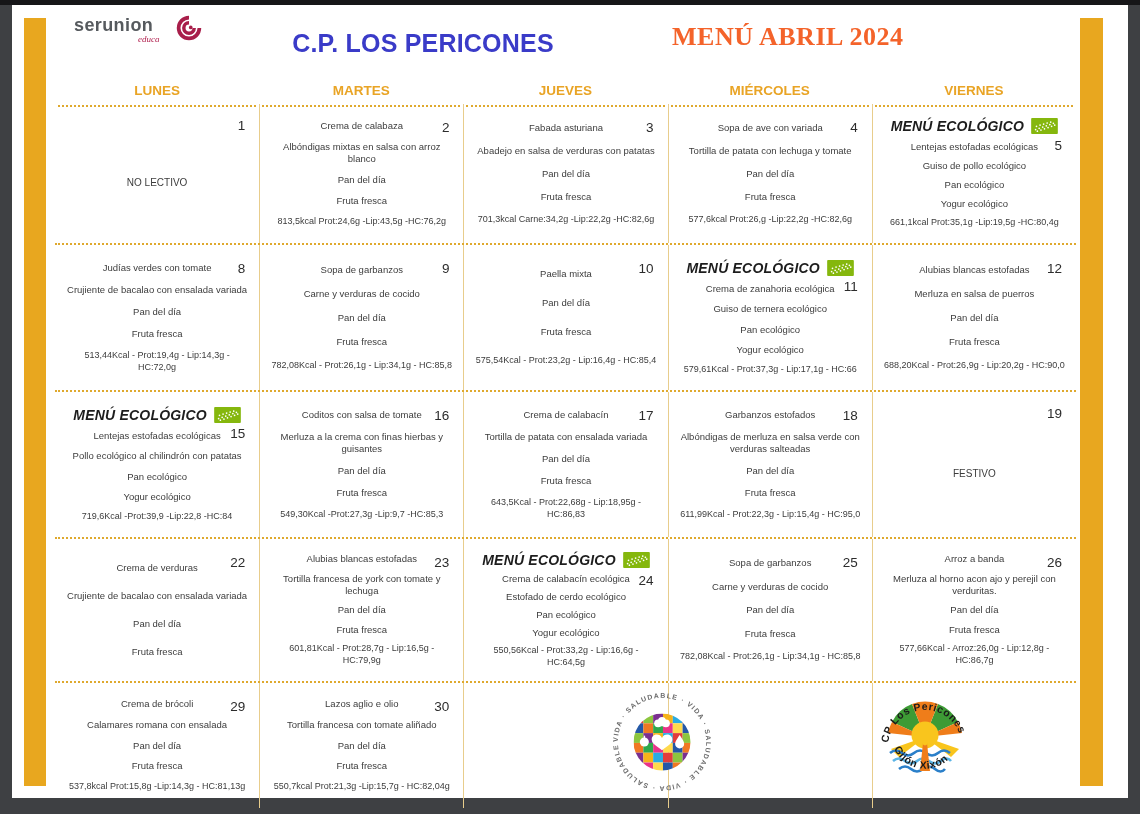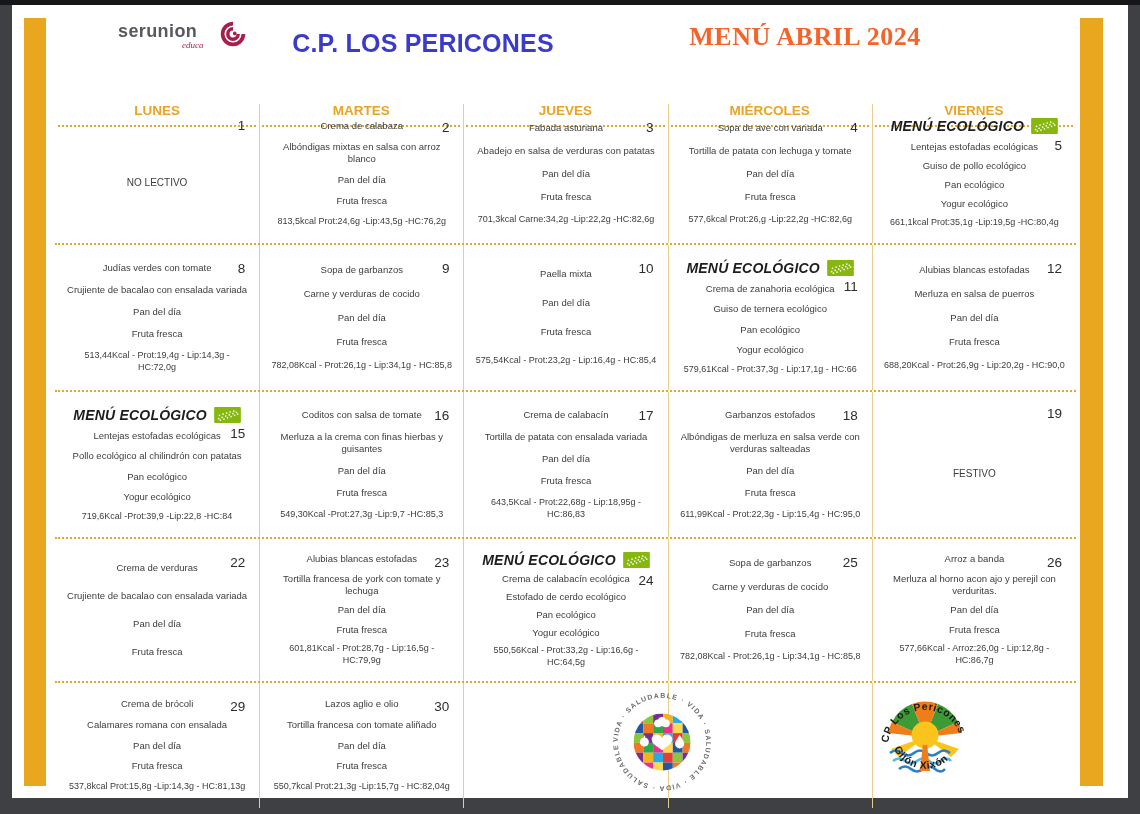--- a/index.html
+++ b/index.html
@@ -8,31 +8,31 @@
     background:#3e4043;
     font-family:"Liberation Sans", sans-serif;
   }
   .top-edge{position:absolute;top:0;left:0;width:100%;height:5px;background:#161618;}
   .page{position:absolute;left:12px;top:5px;width:1116px;height:793px;background:#ffffff;}
   .side-bar{position:absolute;top:13px;height:768px;width:22px;background:var(--gold,#E8A71F);}
   .side-bar.left{left:12px;}
   .side-bar.right{left:1068px;width:23px;}
 
   
-  .brand{position:absolute;left:62px;top:16px;width:150px;height:44px;margin-left:44px;}
+  .brand{position:absolute;left:62px;top:10px;width:150px;height:44px;}
   .brand-text{font-size:18px;font-weight:bold;color:#565a5e;letter-spacing:.4px;}
   .brand-sub{position:absolute;left:64px;top:19px;font-size:9px;font-style:italic;font-weight:normal;color:#b01d4c;font-family:"Liberation Serif",serif;}
   .swirl{position:absolute;left:100px;top:-2px;}
   .school{position:absolute;left:238px;top:16px;width:330px;margin:8px;text-align:center;
     font-size:25px;font-weight:bold;color:var(--title-blue,#3A3BC8);letter-spacing:.2px;}
-  .month{position:absolute;left:660px;top:17px;width:266px;margin:0;text-align:center;
+  .month{position:absolute;left:660px;top:17px;width:266px;margin:0;text-align:left;
     font-family:"Liberation Serif",serif;font-size:26px;font-weight:bold;color:var(--month-orange,#F4632A);letter-spacing:.5px;}
 
   
-  .dow-row{position:absolute;left:43px;top:78px;width:1021px;display:grid;grid-template-columns:repeat(5,1fr);margin-top:20px;}
+  .dow-row{position:absolute;left:43px;top:78px;width:1021px;display:grid;grid-template-columns:repeat(5,1fr);}
   .dow{text-align:center;font-weight:bold;font-size:13.5px;color:#E9A425;padding-bottom:7px;
        border-bottom:2px dotted var(--dotted,#DFA92E);margin:0 3px;}
 
   
   #grid{position:absolute;left:43px;top:99px;width:1021px;}
   .week{display:grid;grid-template-columns:repeat(5,1fr);border-bottom:2px dotted var(--dotted,#DFA92E);}
   .week:last-child{border-bottom:none;}
   .cell{position:relative;border-left:1.5px solid var(--separator,#E8CD8C);
         padding:7px 11px;display:flex;flex-direction:column;justify-content:space-evenly;
         align-items:center;text-align:center;}

